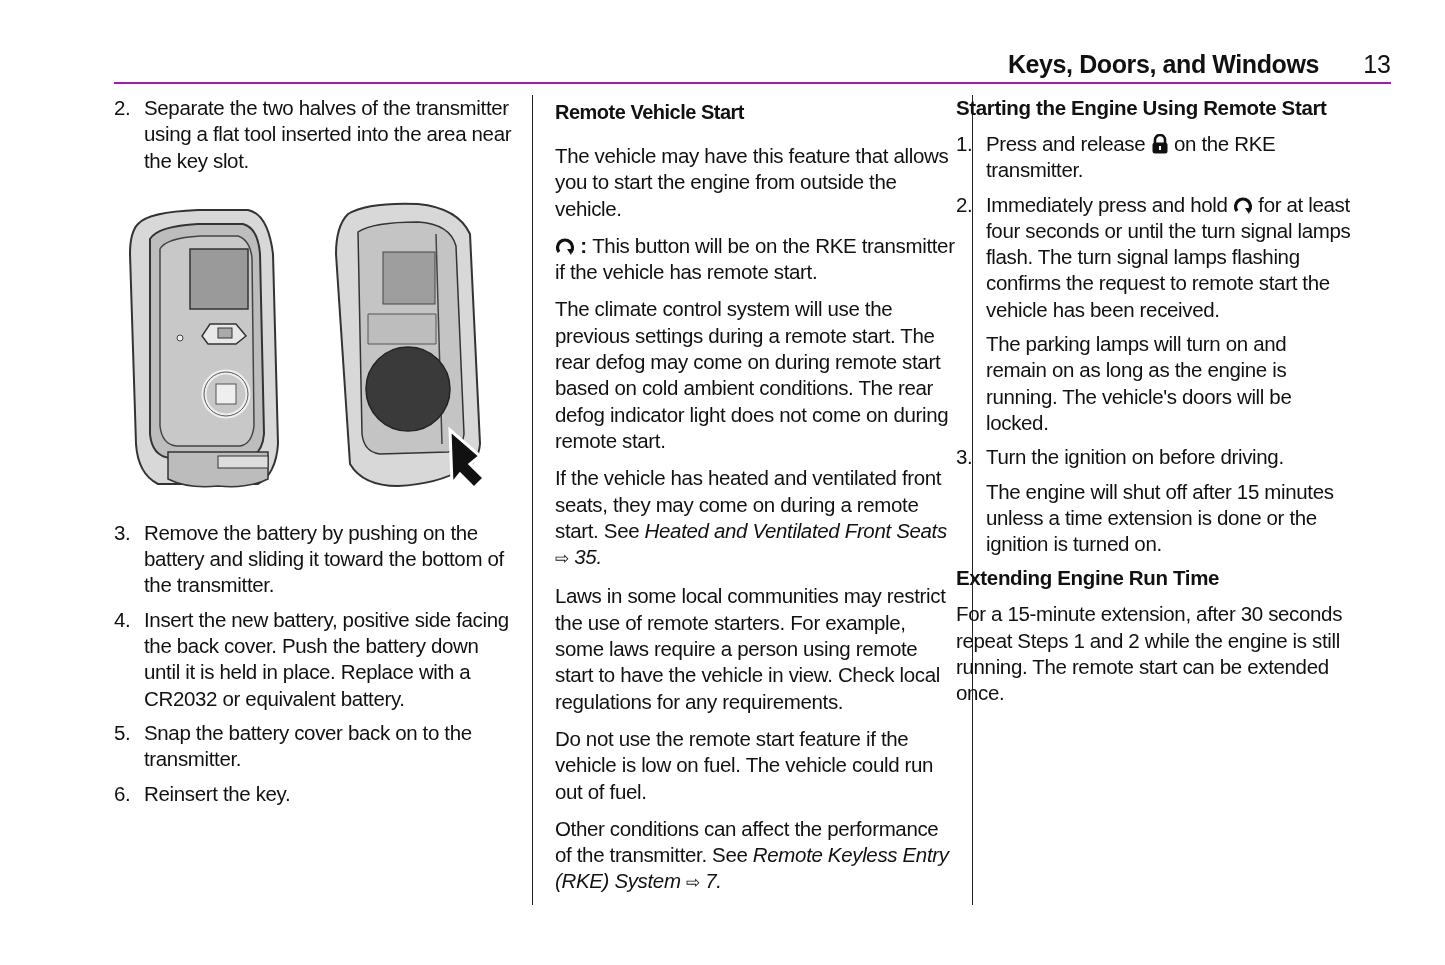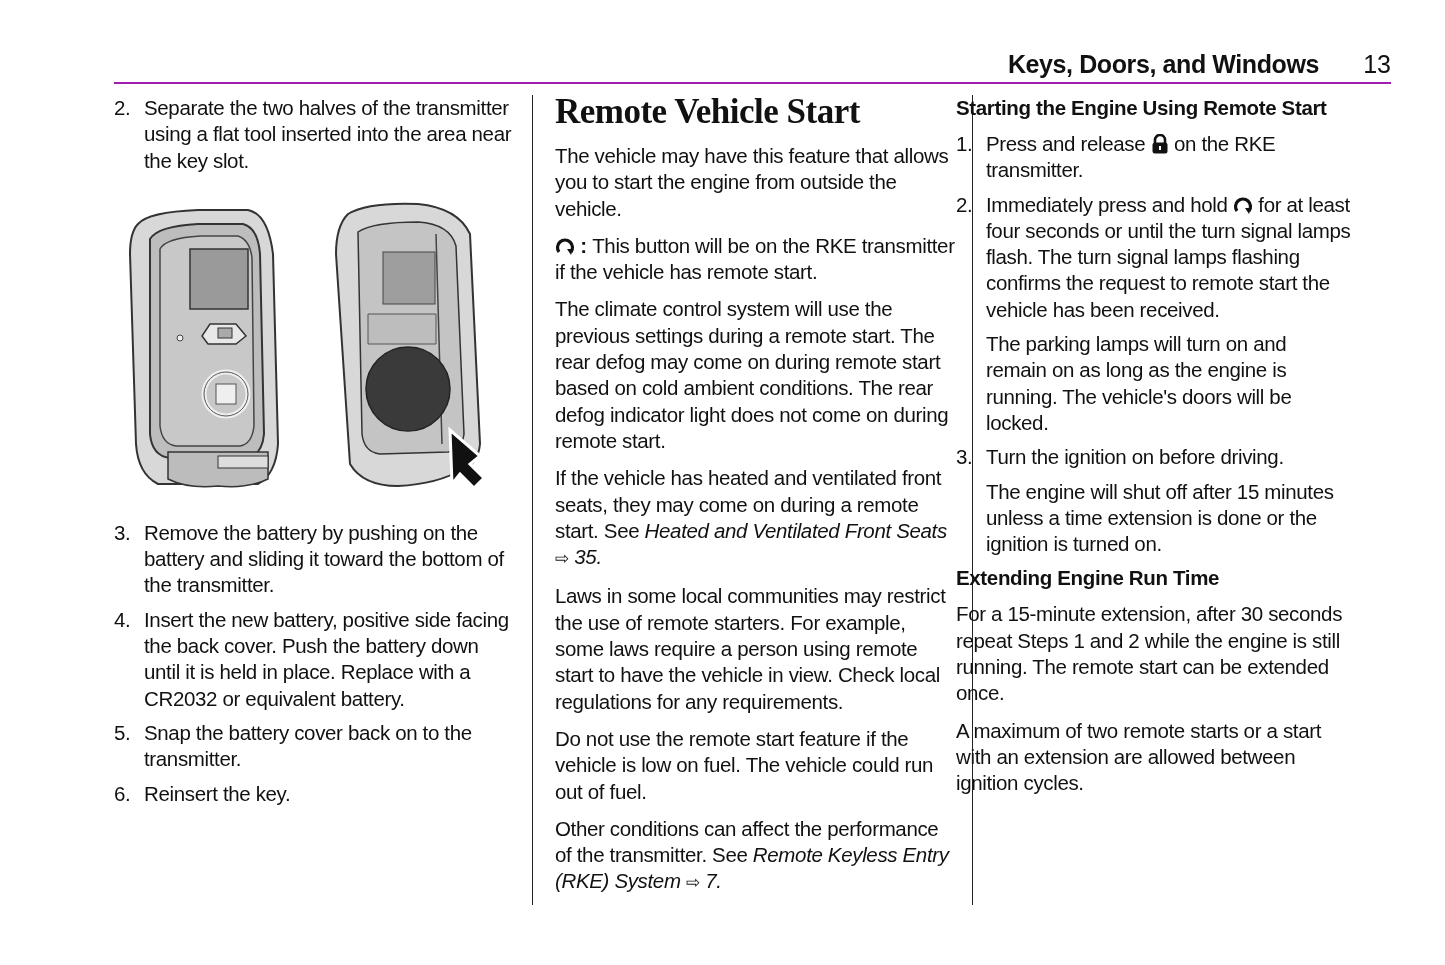--- a/index.html
+++ b/index.html
@@ -12,21 +12,21 @@
   #col1 { left:114px; width:400px; }
   #col2 { left:555px; width:400px; }
   #col3 { left:956px; width:395px; }
   .divider { position:absolute; top:95px; width:1px; height:810px; background:#222; }
   #div1 { left:532px; } #div2 { left:972px; }
   p { margin:0 0 11px 0; }
   .step { display:flex; margin:0 0 8px 0; }
   .step .n { width:30px; flex:none; }
   .step .t { flex:1; }
   .sub { margin-left:30px; margin-top:8px; margin-bottom:8px; }
-  h2 { font-size:35px; font-weight:bold; margin:0 0 14px 0; line-height:34px; letter-spacing:-0.5px;font-family:Liberation Serif, serif; }
+  h2 { font-size:20px; font-weight:bold; margin:0 0 14px 0; line-height:34px; letter-spacing:-0.5px; }
   h3 { font-size:20.5px; font-weight:bold; margin:0 0 10px 0; line-height:26px; }
   .ic { display:inline-block; vertical-align:-3px; }
   em { font-style:italic; }
   .xref { font-size:17px; }
   #figure { display:block; margin:20px 0 26px 4px; }
 </style>
 </head>
 <body>
 
 <div id="header">
@@ -137,14 +137,13 @@
     </span>
   </div>
   <p class="sub">The parking lamps will turn on and remain on as long as the engine is running. The vehicle's doors will be locked.</p>
   <div class="step">
     <span class="n">3.</span>
     <span class="t">Turn the ignition on before driving.</span>
   </div>
   <p class="sub">The engine will shut off after 15 minutes unless a time extension is done or the ignition is turned on.</p>
   <h3>Extending Engine Run Time</h3>
   <p>For a 15-minute extension, after 30 seconds repeat Steps 1 and 2 while the engine is still running. The remote start can be extended once.</p>
-  <p>A maximum of two remote starts or a start with an extension are allowed between ignition cycles.</p>
 </div>
 
 </body></html>

